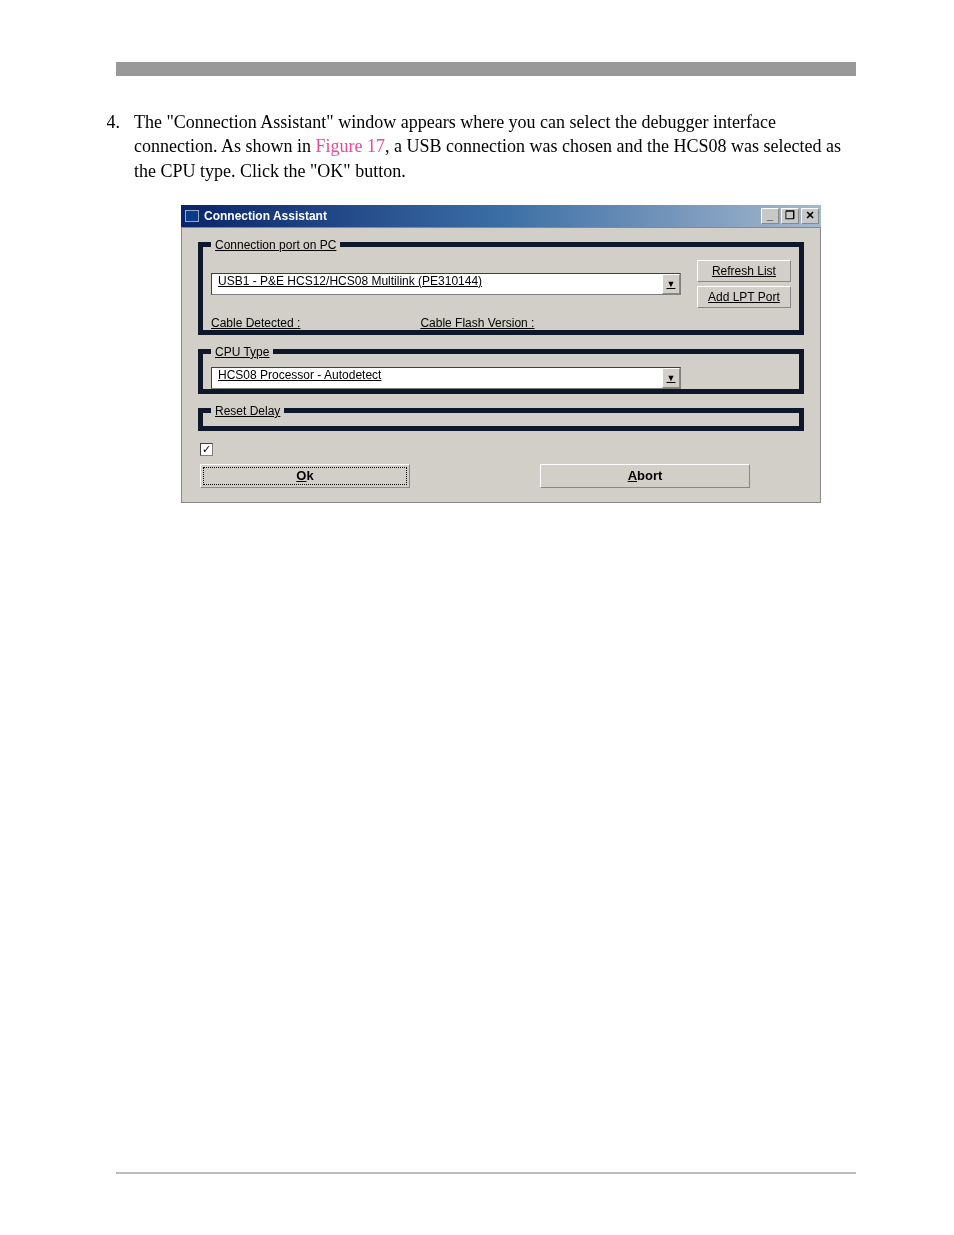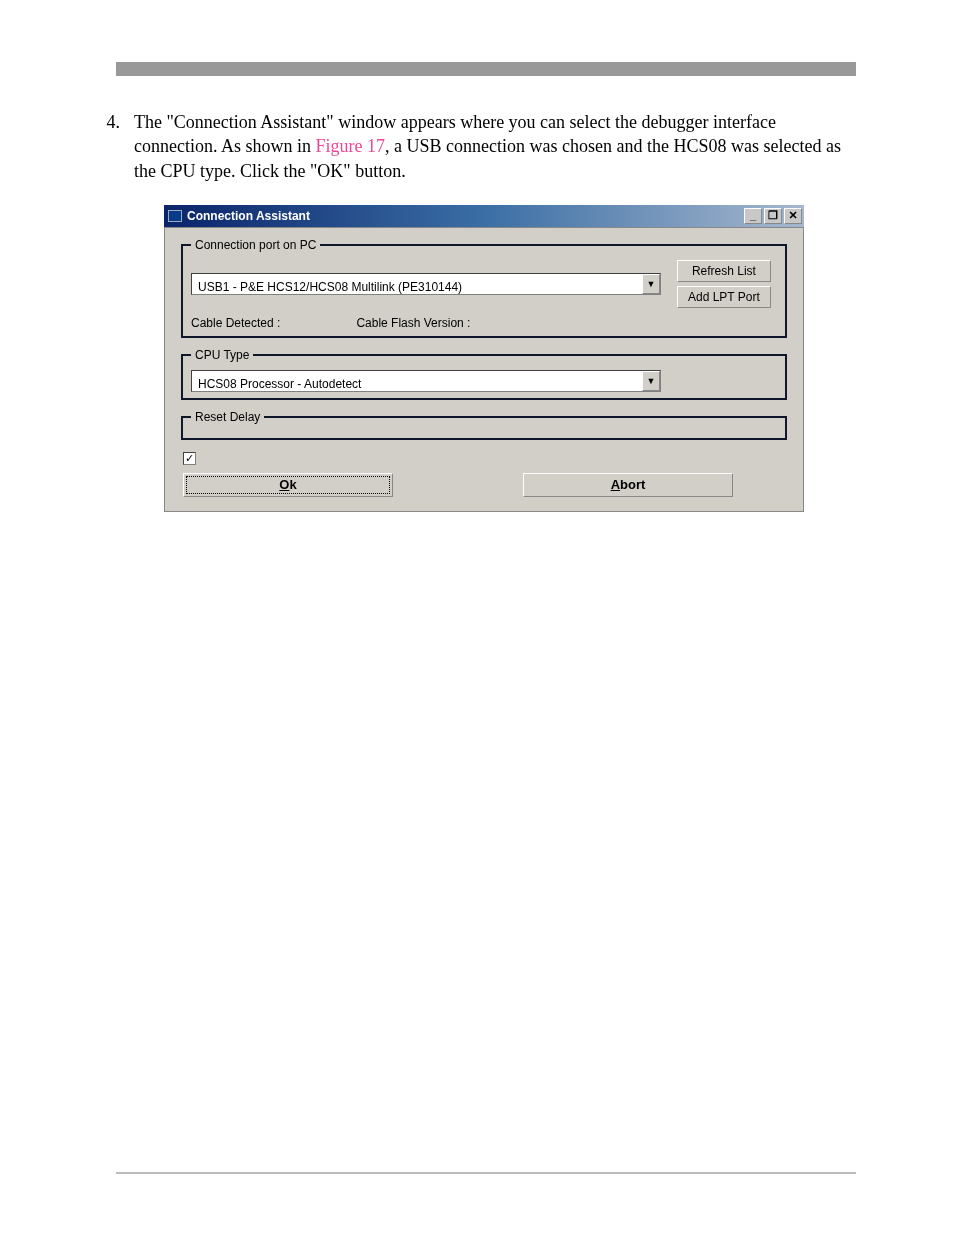--- a/index.html
+++ b/index.html
@@ -24,21 +24,21 @@
   .step {
     display: flex;
     gap: 14px;
     line-height: 1.35;
   }
   .step-num { min-width: 20px; text-align: right; }
   .step-text { flex: 1; }
   .ref { color: #ec4899; }
   .dialog-wrap {
     margin-top: 22px;
-    margin-left: 64px;
+    margin-left: 81px;
     width: 640px;
   }
   
   .titlebar {
     height: 22px;
     background: linear-gradient(90deg,#0a246a 0%,#3b6ea5 50%,#a6b8ce 100%);
     display: flex; align-items: center; justify-content: space-between;
     padding: 0 2px 0 4px;
     color: #fff;
     font-family: Tahoma, Arial, sans-serif;
@@ -61,57 +61,58 @@
     font-size: 12px;
     color:#000;
   }
   .headline {
     font-weight: bold;
     font-size: 14.5px;
     margin-bottom: 8px;
     line-height:1.35;
   }
   fieldset.groupbox {
-    border:2px solid #0f172a;
+    border:5px solid #0f172a;
     margin: 4px 6px 10px 6px;
-    padding: 8px 8px 6px 8px;
+    padding: 8px 8px 0 8px;
+    text-decoration: underline;
   }
   fieldset.groupbox > legend {
     padding: 0 4px;
     font-size: 12px;
     color:#000;
   }
   .row { display:flex; align-items:center; gap:8px; }
   .combo {
     flex:1;
     height:22px;
     background:#fff;
     border:1px solid #808080; border-top-color:#404040; border-left-color:#404040;
-    display:flex; align-items:flex-end; justify-content:space-between;
+    display:flex; align-items:flex-start; justify-content:space-between;
     padding-left:6px;
   }
   .combo .arrow {
     width:18px; height:20px;
     background:#d2cfc8;
     border:1px solid #888; border-top-color:#fff; border-left-color:#fff;
     display:flex; align-items:center; justify-content:center;
     font-size:9px;
   }
   .btn {
     height:22px;
     background:#d2cfc8;
     border:1px solid #888; border-top-color:#fff; border-left-color:#fff;
     padding: 0 10px;
     font-family: Tahoma, Arial, sans-serif;
     font-size:12px;
     display:inline-flex; align-items:center; justify-content:center;
     cursor:pointer;
   }
   .side-btns { display:flex; flex-direction:column; gap:4px; margin-left:8px; }
-  .subrow { display:flex; gap:76px; margin-top:8px; }
+  .subrow { display:flex; gap:120px; margin-top:8px; }
   .numbox {
     width:70px; height:20px;
     background:#fff;
     border:1px solid #808080; border-top-color:#404040; border-left-color:#404040;
     text-align:right; padding-right:4px;
     display:inline-flex; align-items:center; justify-content:flex-end;
   }
   .cb-row { display:flex; align-items:center; gap:6px; margin:12px 8px 8px 8px; }
   .chk {
     width:13px; height:13px; background:#fff;

